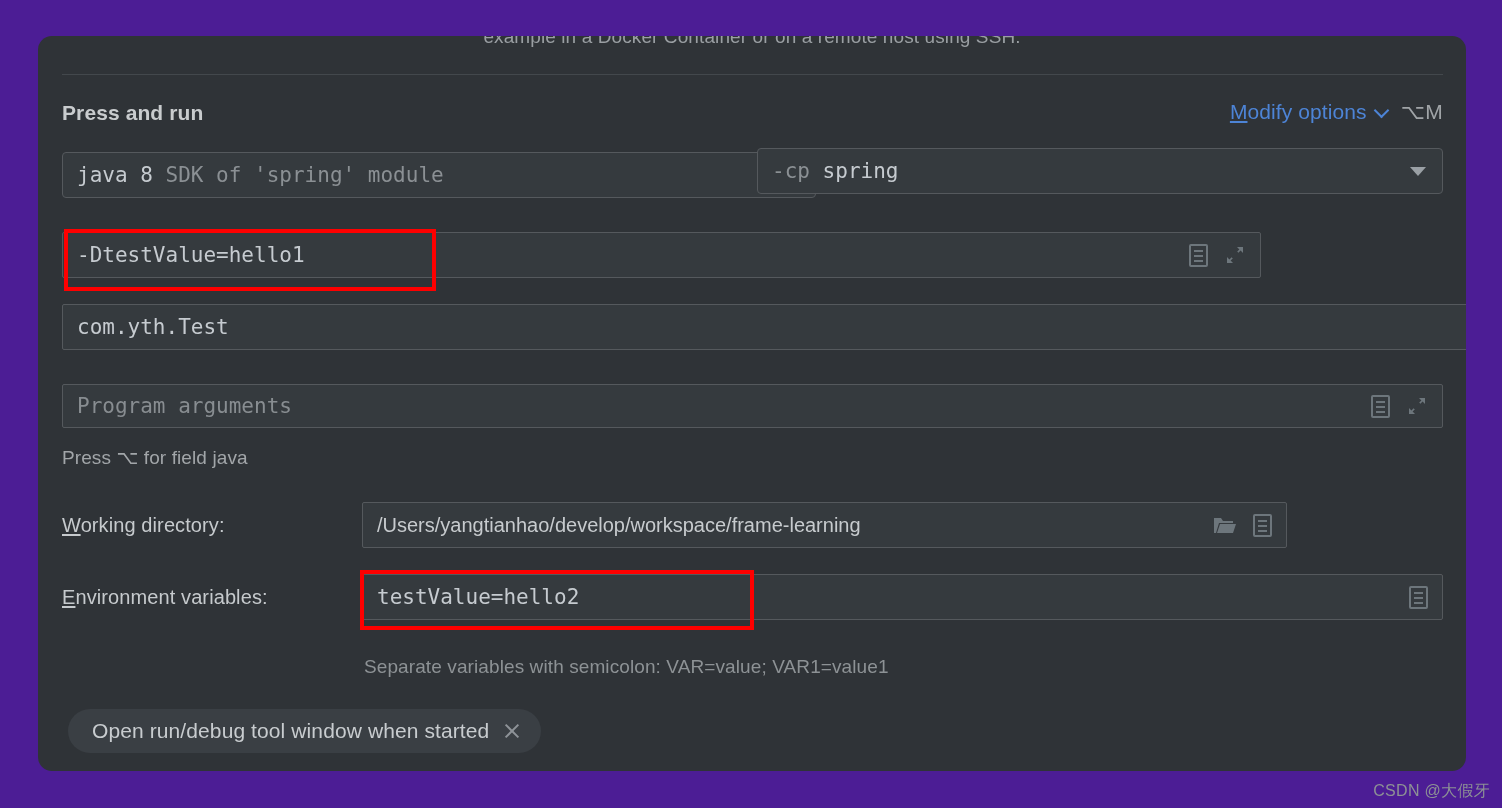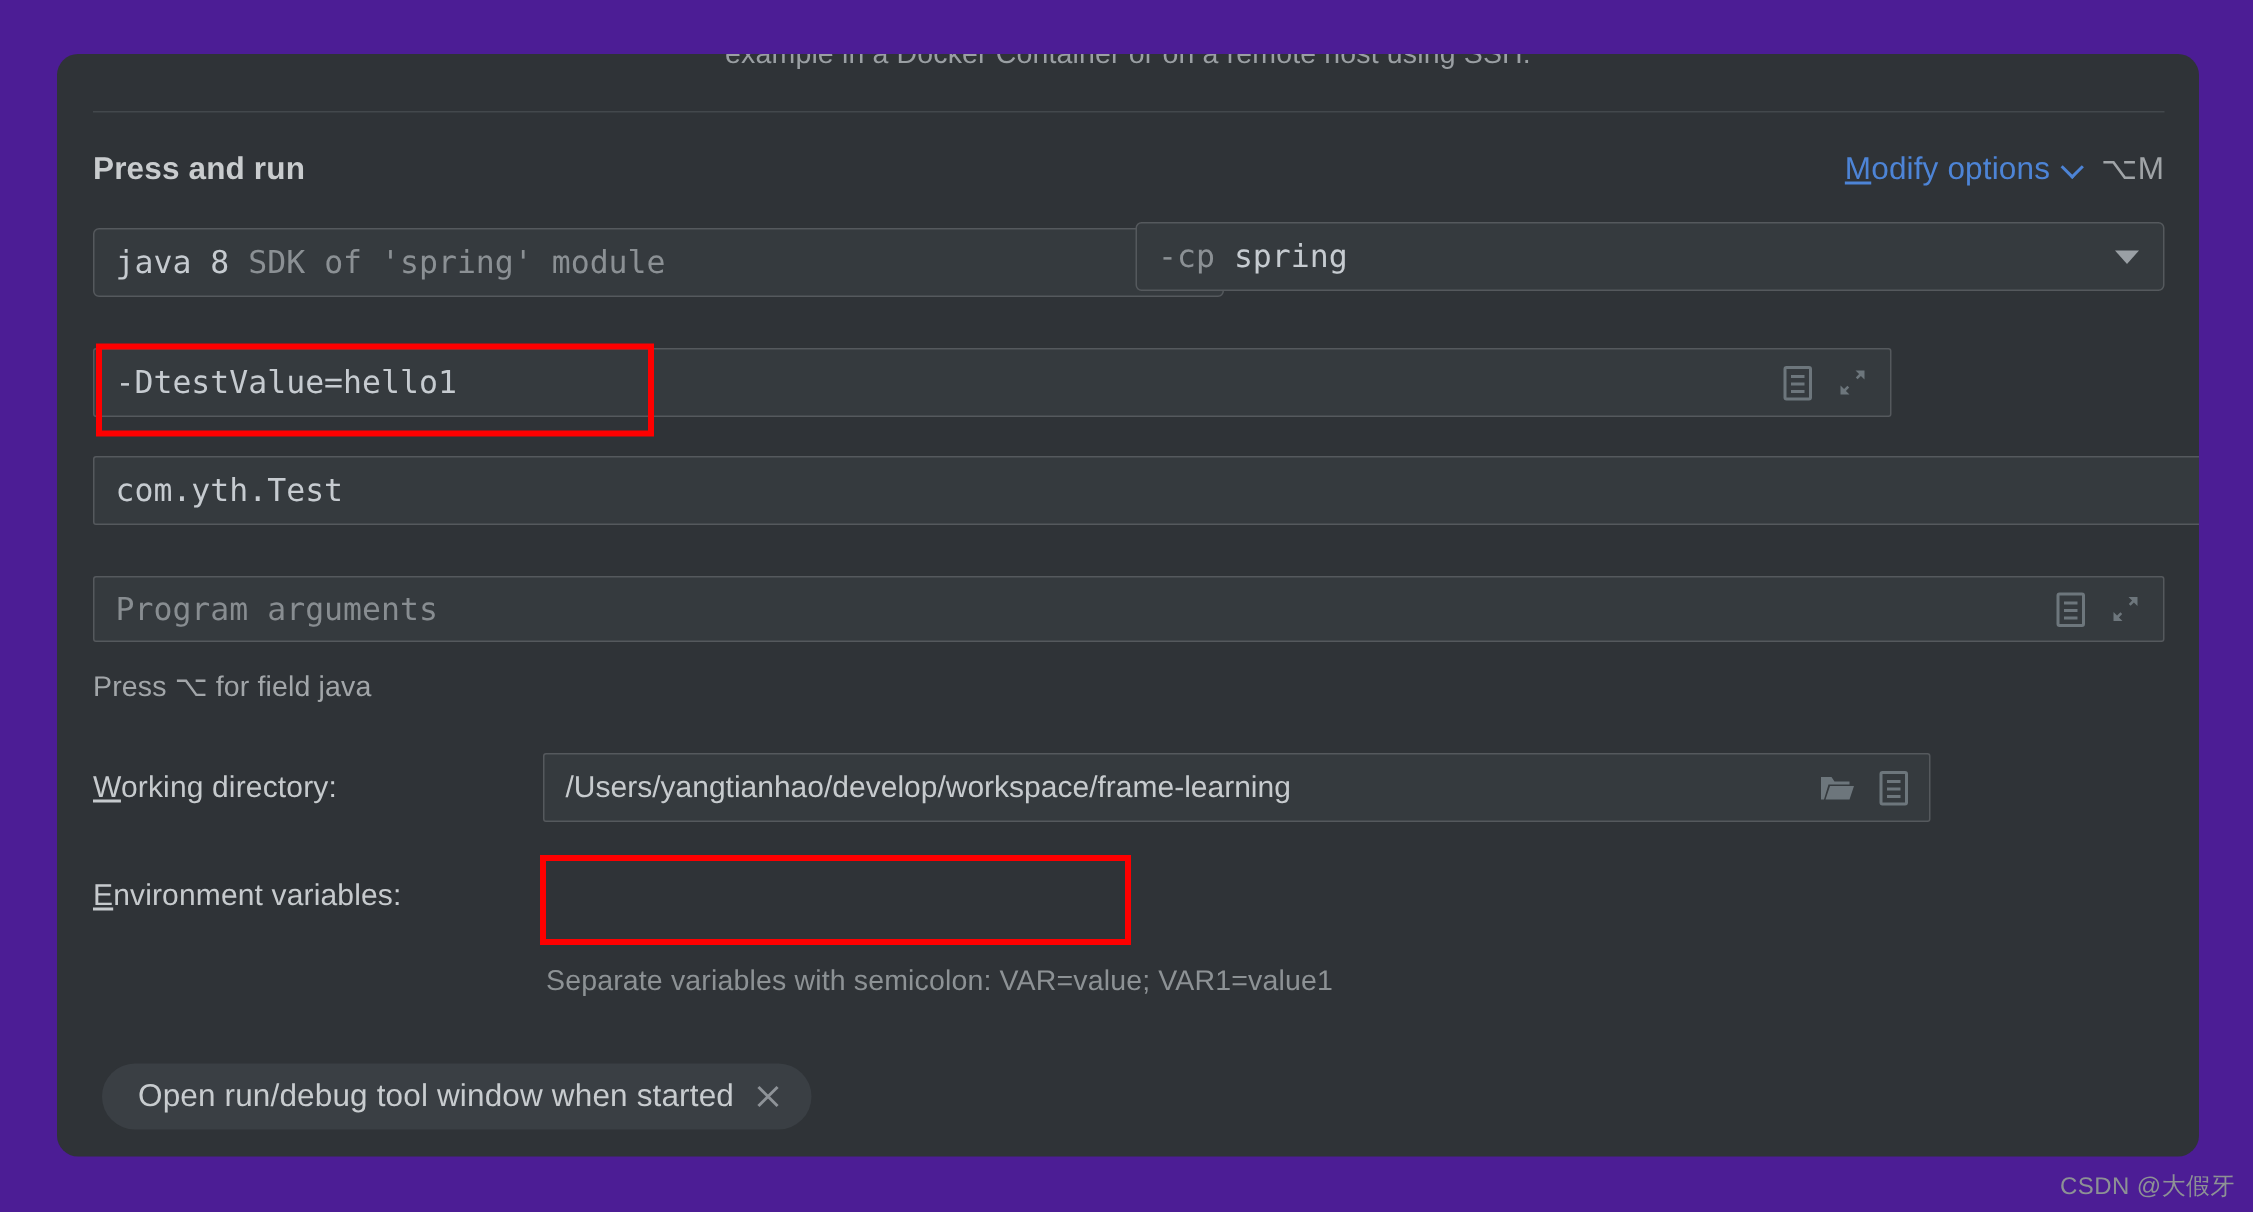--- a/index.html
+++ b/index.html
@@ -201,20 +201,21 @@
   
   .hint {
     position: absolute;
     color: #a2a6a9;
     font-size: 19px;
     letter-spacing: .1px;
   }
   .hint.small {
     font-size: 19px;
     color: #8d9295;
+    margin-top: 12px;
   }
 
   
   .row-label {
     position: absolute;
     font-size: 20px;
     color: #c6cacd;
     letter-spacing: .1px;
   }
   .row-label .mn {
@@ -347,20 +348,26 @@
         <span class="icon-folder">
           <svg width="24" height="19" viewBox="0 0 24 19">
               <path d="M1 17 L1 2 L8 2 L10 5 L20 5 L20 7 L6 7 L3 17 Z M4 17 L7 8 L23 8 L20 17 Z" fill="#6d767c"></path>
             </svg>
         </span>
         <span class="icon-doc"></span>
       </div>
     </div>
 
     <div class="row-label" style="left:24px; top:550px;"><span class="mn">E</span><span>nvironment variables:</span></div>
+    <div class="field plain" style="left:324px; top:538px; width:1081px; height:46px;">
+      <div class="txt">testValue=hello2</div>
+      <div class="icons">
+        <span class="icon-doc"></span>
+      </div>
+    </div>
     <div class="hint small" style="left:326px; top:608px;">Separate variables with semicolon: VAR=value; VAR1=value1</div>
 
     <div class="chip" style="left:30px; top:673px;">
       <span class="chip-label">Open run/debug tool window when started</span>
       <span class="chip-close"></span>
     </div>
 
   </div>
 
   <div class="annot" style="left:64px; top:229px; width:372px; height:62px;"></div>

